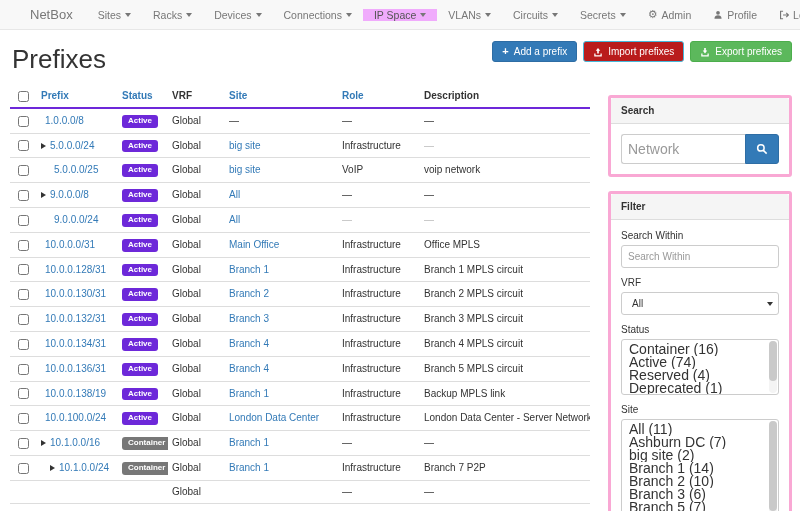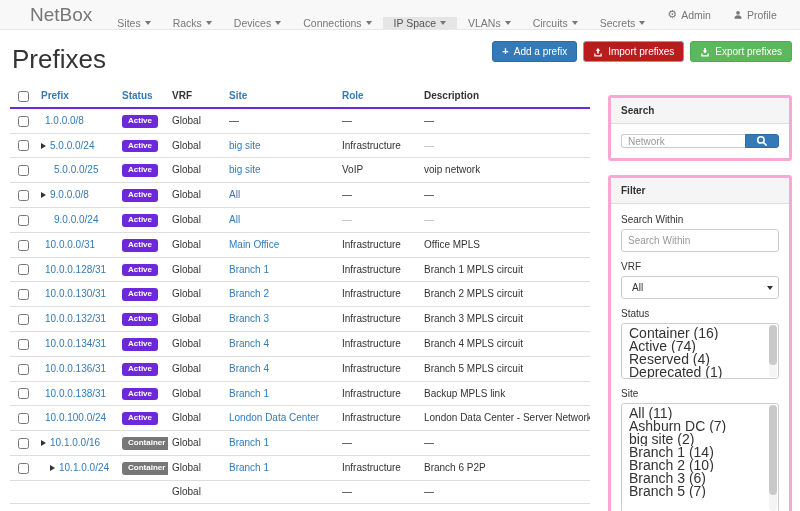--- a/index.html
+++ b/index.html
@@ -10,28 +10,28 @@
     font-family: "Liberation Sans", "DejaVu Sans", sans-serif;
     font-size: 10px;
   }
   
   .navbar {
     height: 30px; background: #f8f8f8; border-bottom: 1px solid #e7e7e7;
     display: flex; align-items: stretch; padding: 0 14px 0 0;
   }
   .brand {
     display: flex; align-items: center; padding: 0 14px 0 30px;
-    font-size: 19px; color: #777; cursor: pointer;
-  }
-  .nav-items { display: flex; align-items: flex-end; }
+    font-size: 13px; color: #777; cursor: pointer;
+  }
+  .nav-items { display: flex; align-items: center; }
   .nav-item {
     display: flex; align-items: center; padding: 0 11px;
     color: #777; font-size: 10.5px; cursor: pointer; white-space: nowrap;
   }
-  .nav-item.active { background: #e5e5e5; color: #555; }
+  .nav-item.active { background: #f0abfc; color: #555; }
   .caret-down {
     display: inline-block; margin-left: 4px;
     width: 0; height: 0; border-left: 3.5px solid transparent;
     border-right: 3.5px solid transparent; border-top: 4px solid #777;
   }
   .nav-right { margin-left: auto; display: flex; align-items: stretch; }
   .nav-right .nav-item { gap: 4px; }
   .glyph-gear { font-family: "DejaVu Sans", sans-serif; font-size: 11px; color: #777; line-height: 1; }
   .icon-wrap { display: inline-flex; align-items: center; }
 
@@ -86,21 +86,21 @@
   
   .panel { border: 3px solid #f9a8d4; border-radius: 3px; margin: 10px 0 14px; background: #fff; }
   .panel-heading {
     background: #f5f5f5; border-bottom: 1px solid #ddd; padding: 7px 10px;
     font-weight: bold; font-size: 10px; color: #333; border-radius: 3px 3px 0 0;
   }
   .panel-body { padding: 10px; }
   .input-group { display: flex; }
   .input-group input {
     flex: 1; min-width: 0; border: 1px solid #ccc; border-right: none;
-    border-radius: 3px 0 0 3px; padding: 0 6px; font-size: 10px; color: #555;
+    border-radius: 3px 0 0 3px; padding: 6px 6px; font-size: 14px; color: #555;
     font-family: inherit;
   }
   ::placeholder { color: #999; opacity: 1; }
   .search-btn {
     width: 34px; background: #337ab7; border: 1px solid #2e6da4;
     border-radius: 0 3px 3px 0; display: flex; align-items: center; justify-content: center;
     cursor: pointer;
   }
   .filter-label { display: block; margin: 9px 0 4px; font-size: 10px; color: #333; }
   .filter-label:first-child { margin-top: 0; }
@@ -348,21 +348,21 @@
               <td class="cb-cell"><input type="checkbox" style=""></td>
               <td><span class="indent" style="width: 0px;"></span><span class="indent" style="width: 4px;"></span><a>10.0.0.136/31</a></td>
               <td><span class="badge badge-primary">Active</span></td>
               <td>Global</td>
               <td><a>Branch 4</a></td>
               <td>Infrastructure</td>
               <td>Branch 5 MPLS circuit</td>
             </tr>
             <tr>
               <td class="cb-cell"><input type="checkbox" style=""></td>
-              <td><span class="indent" style="width: 0px;"></span><span class="indent" style="width: 4px;"></span><a>10.0.0.138/31</a></td>
+              <td><span class="indent" style="width: 0px;"></span><span class="indent" style="width: 4px;"></span><a>10.0.0.138/19</a></td>
               <td><span class="badge badge-primary">Active</span></td>
               <td>Global</td>
               <td><a>Branch 1</a></td>
               <td>Infrastructure</td>
               <td>Backup MPLS link</td>
             </tr>
             <tr>
               <td class="cb-cell"><input type="checkbox" style=""></td>
               <td><span class="indent" style="width: 0px;"></span><span class="indent" style="width: 4px;"></span><a>10.0.100.0/24</a></td>
               <td><span class="badge badge-primary">Active</span></td>
@@ -380,21 +380,21 @@
               <td>—</td>
               <td>—</td>
             </tr>
             <tr>
               <td class="cb-cell"><input type="checkbox" style=""></td>
               <td><span class="indent" style="width: 9px;"></span><span class="tree-arrow"></span><a>10.1.0.0/24</a></td>
               <td><span class="badge badge-default">Container</span></td>
               <td>Global</td>
               <td><a>Branch 1</a></td>
               <td>Infrastructure</td>
-              <td>Branch 6 P2P</td>
+              <td>Branch 7 P2P</td>
             </tr>
             <tr>
               <td class="cb-cell"></td>
               <td></td>
               <td></td>
               <td>Global</td>
               <td></td>
               <td>—</td>
               <td>—</td>
             </tr>

